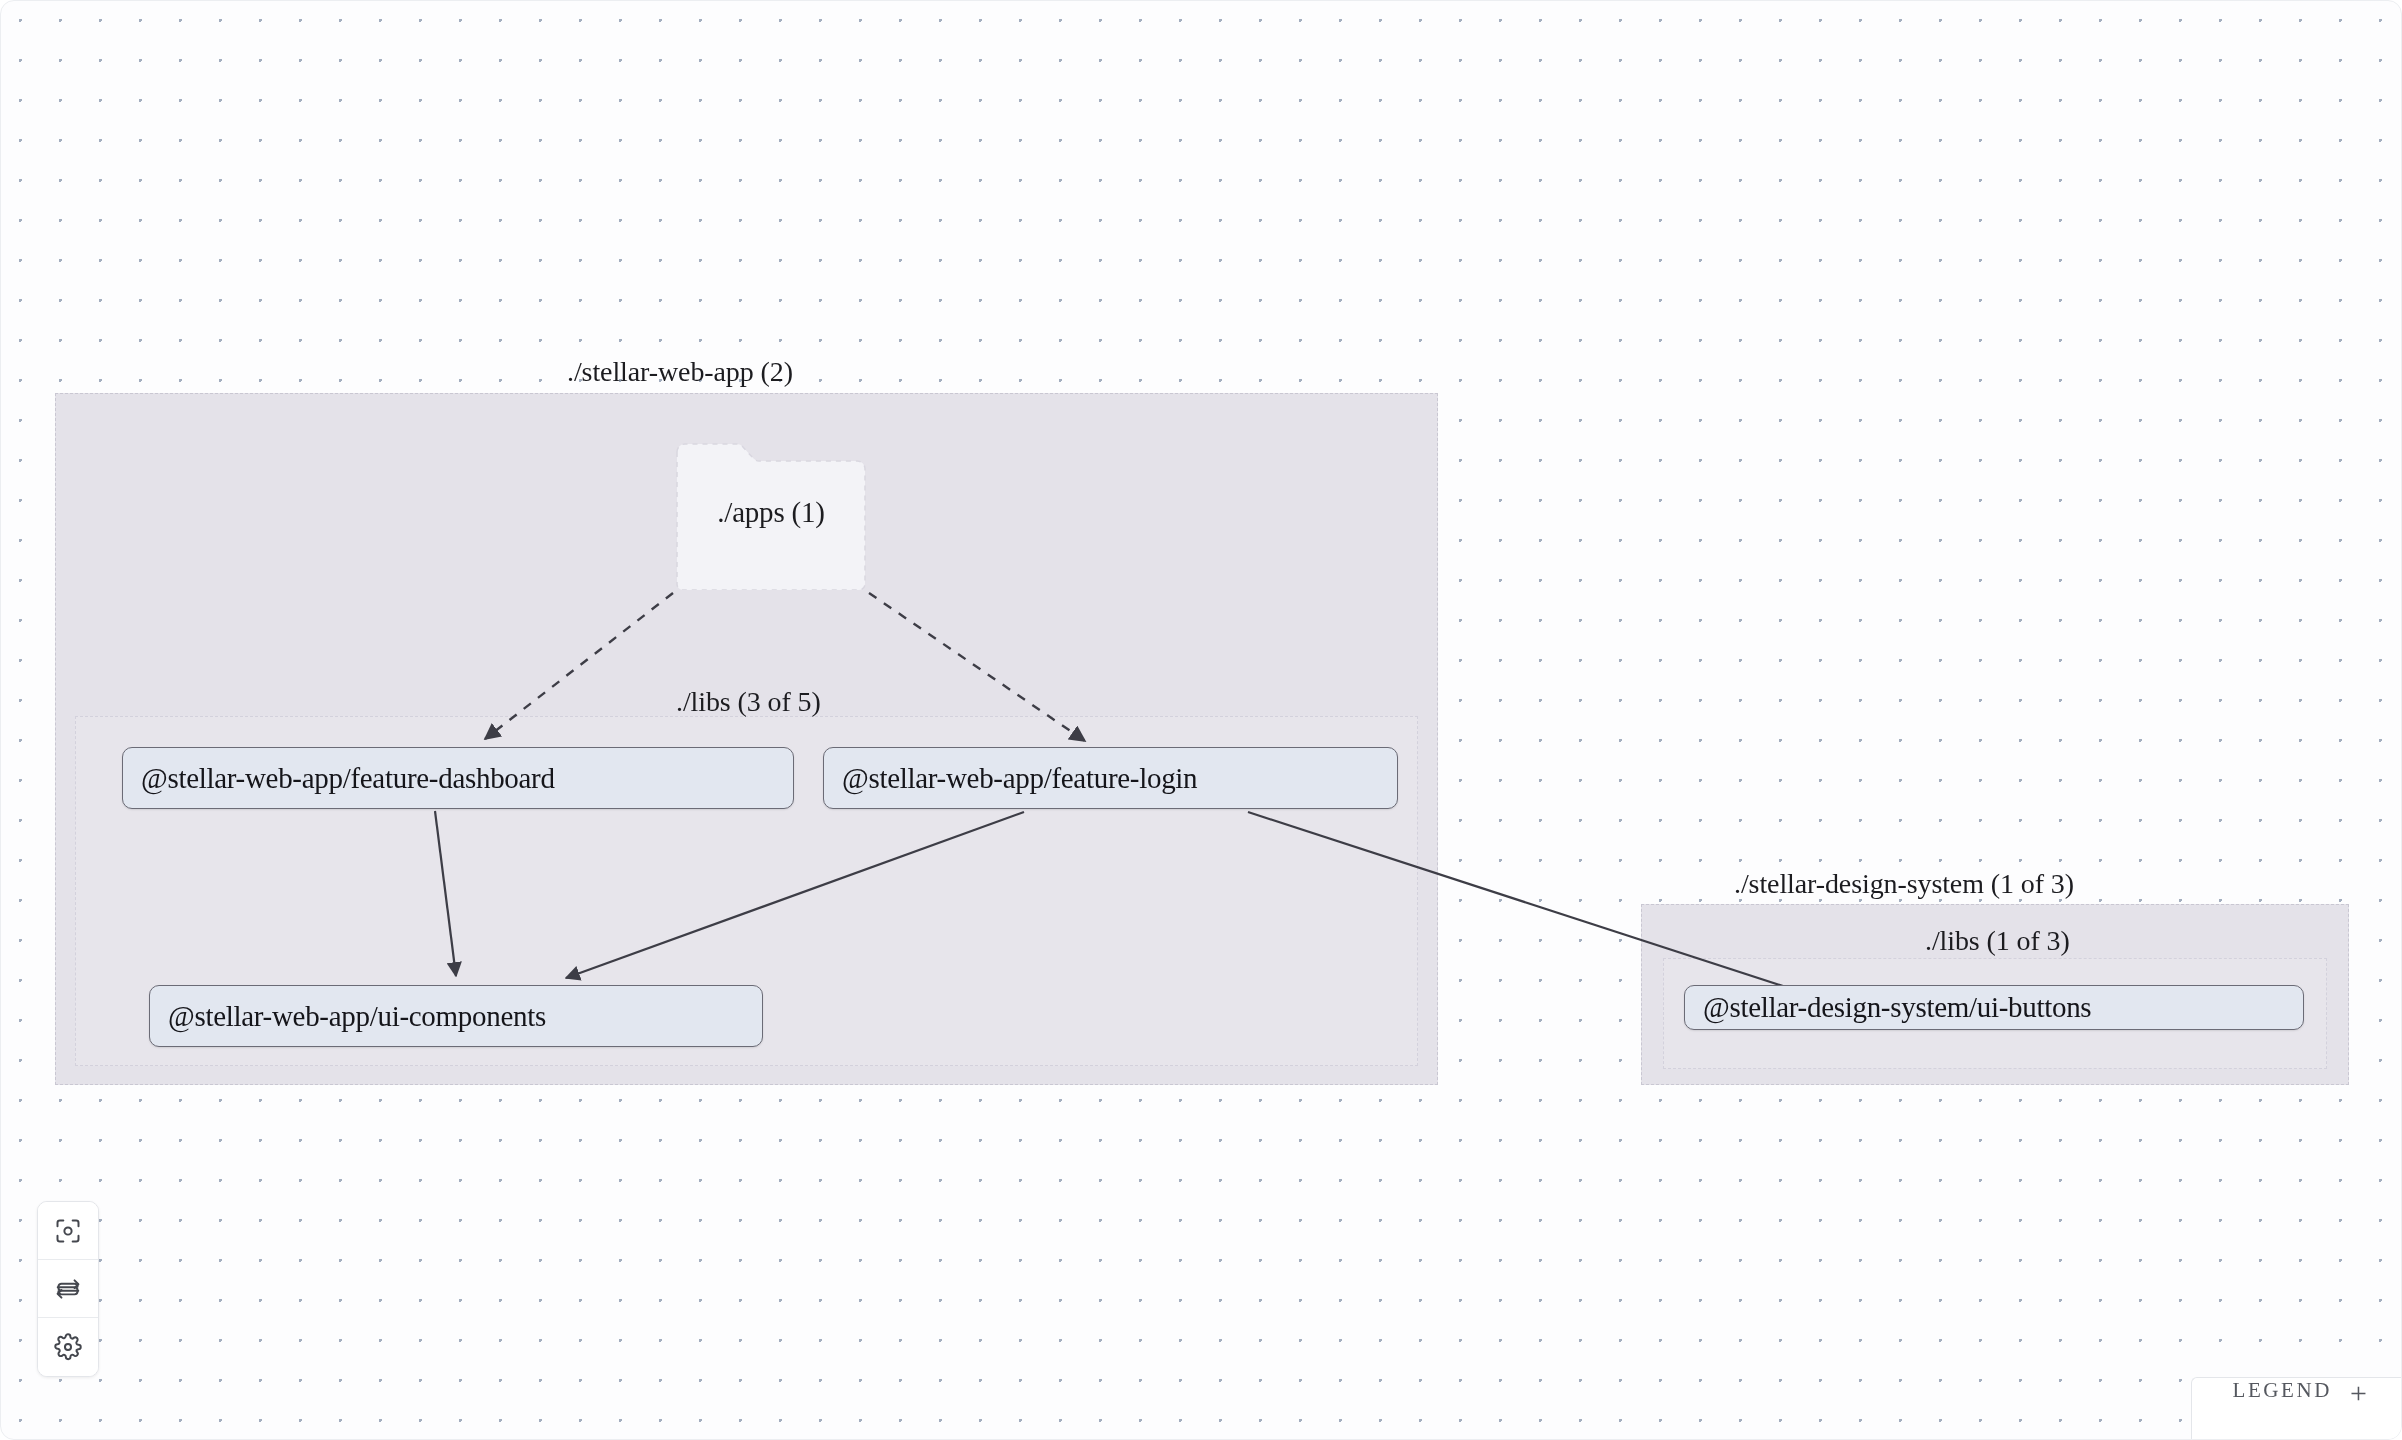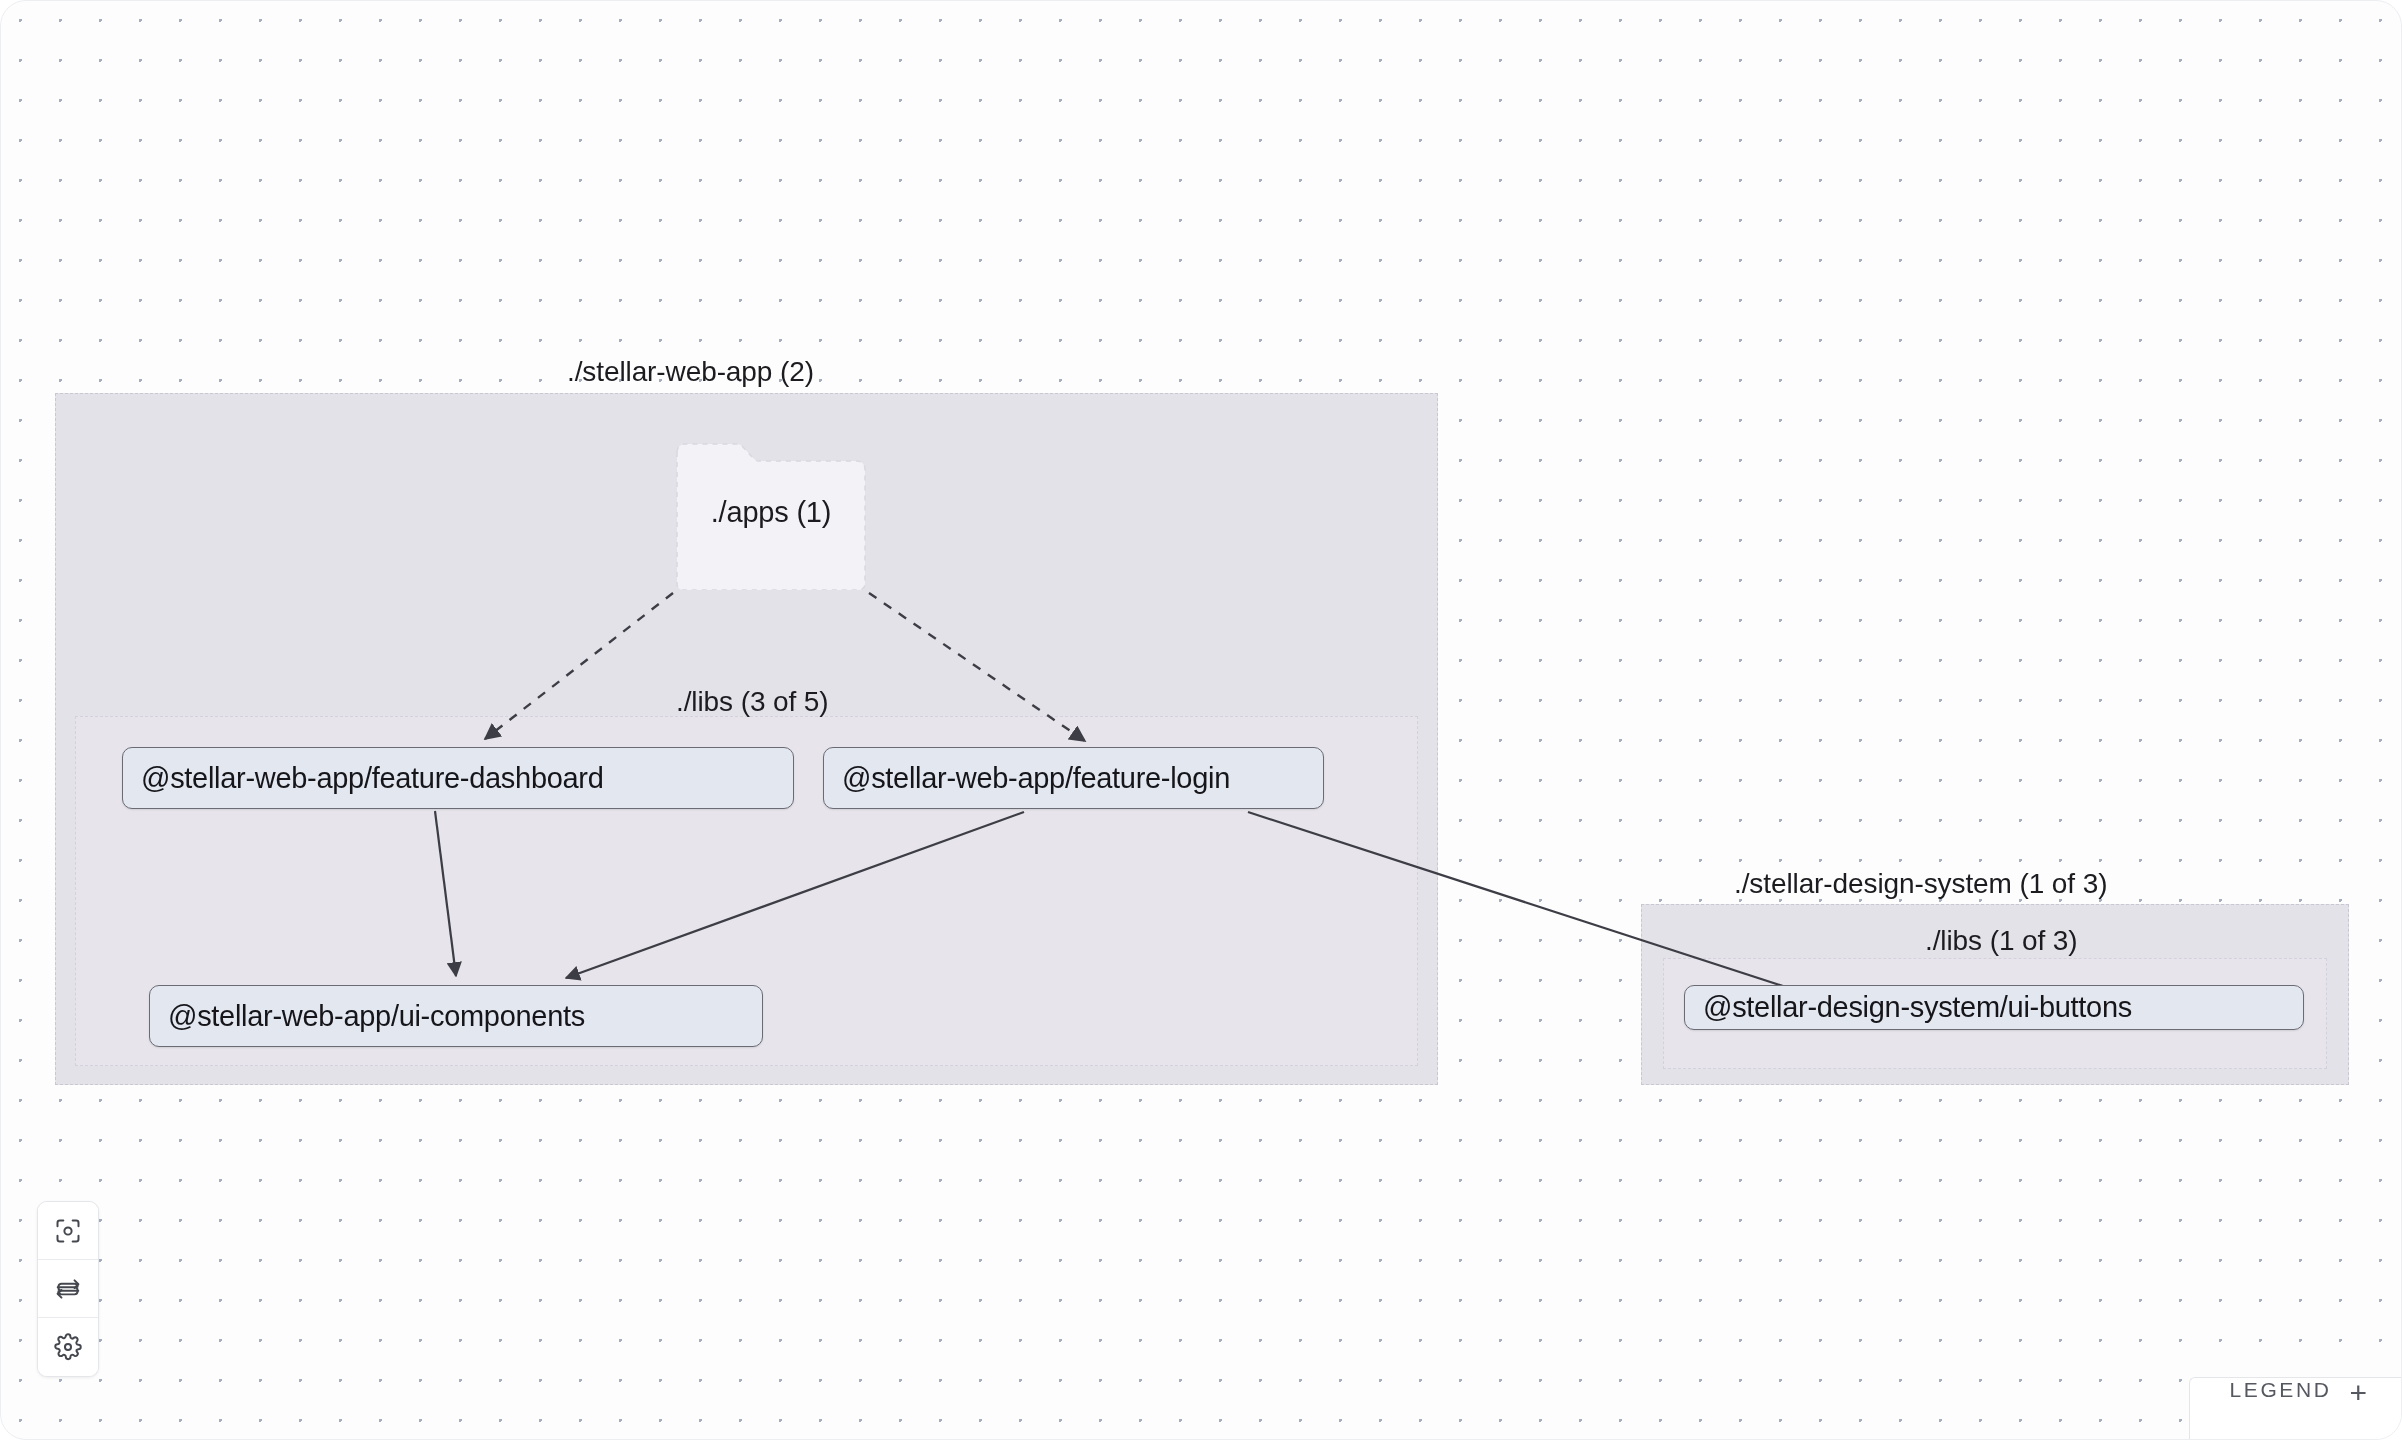--- a/index.html
+++ b/index.html
@@ -14,22 +14,23 @@
 
   #canvas {
     position: relative;
     width: 2402px;
     height: 1440px;
     background-color: #fdfdfe;
     background-image: radial-gradient(circle at 1px 1px, #a3aebf 1.6px, transparent 1.7px);
     background-size: 40px 40px;
     background-position: 18px 18px;
     border: 1px solid #eceef1;
-    border-radius: 26px;
+    border-radius: 14px;
     overflow: hidden;
+    font-family: Liberation Serif, serif;
   }
 
   
   #edges {
     position: absolute;
     inset: 0;
     width: 2402px;
     height: 1440px;
     pointer-events: none;
     z-index: 5;
@@ -201,21 +202,21 @@
   </div>
 
   <div class="libs-label" style="left:633px; top:685px;">./libs (3 of 5)</div>
 
   <div class="libs" style="left:74px; top:715px; width:1343px; height:350px;"></div>
 
   <div class="node" style="left:93px; top:746px; width:672px; height:62px;margin-left:28px;">
     <span class="node-label">@stellar-web-app/feature-dashboard</span>
   </div>
 
-  <div class="node" style="left:822px; top:746px; width:501px; height:62px;">
+  <div class="node" style="left:822px; top:746px; width:575px; height:62px;">
     <span class="node-label">@stellar-web-app/feature-login</span>
   </div>
 
   <div class="node" style="left:148px; top:984px; width:614px; height:62px;">
     <span class="node-label">@stellar-web-app/ui-components</span>
   </div>
 
   <div class="project-label" style="left:1733px; top:867px;">./stellar-design-system (1 of 3)</div>
 
   <div class="project" style="left:1640px; top:903px; width:708px; height:181px;"></div>

